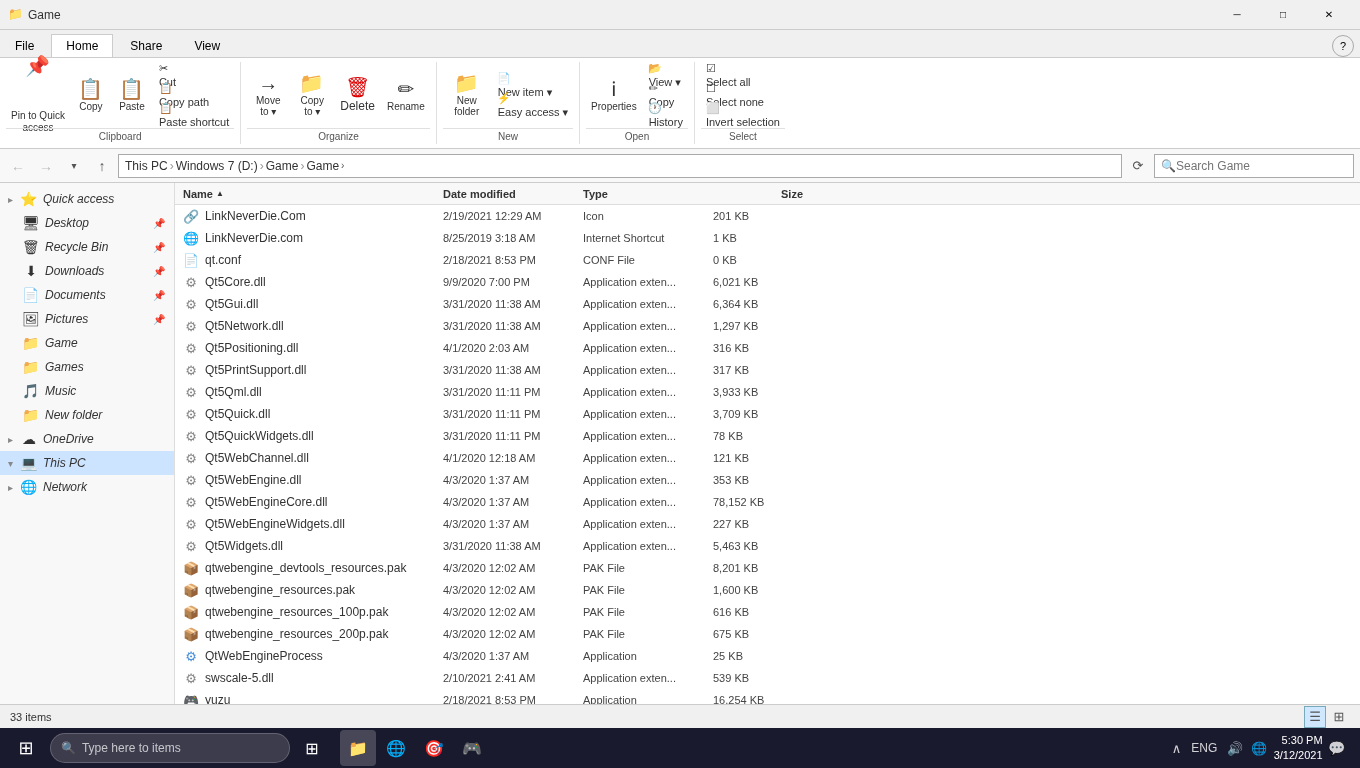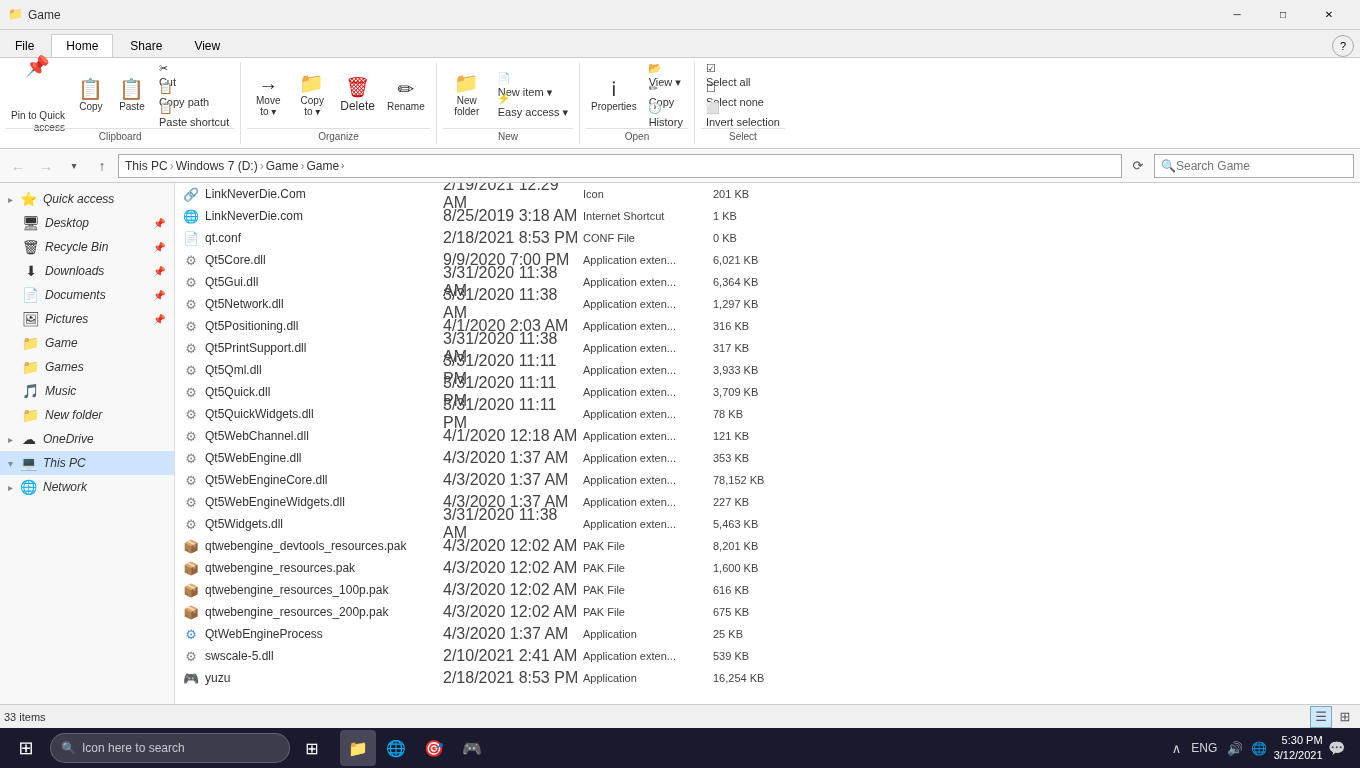--- a/index.html
+++ b/index.html
@@ -234,32 +234,32 @@
       align-items: center;
       padding: 2px 8px;
       height: 22px;
       cursor: pointer;
       font-size: 12px;
       color: #333;
       user-select: none;
     }
     .file-icon { width: 16px; height: 16px; margin-right: 6px; font-size: 13px; flex-shrink: 0; display: flex; align-items: center; justify-content: center; }
     .file-col-name-cell { width: 260px; display: flex; align-items: center; overflow: hidden; text-overflow: ellipsis; white-space: nowrap; }
-    .file-col-date-cell { width: 140px; font-size: 16px; color: #444; }
+    .file-col-date-cell { width: 140px; font-size: 11px; color: #444; }
     .file-col-type-cell { width: 130px; font-size: 11px; color: #444; overflow: hidden; text-overflow: ellipsis; white-space: nowrap; }
     .file-col-size-cell { width: 90px; text-align: left; font-size: 11px; color: #444; }
 
     
     .status-bar {
       height: 24px;
       background: #f0f0f0;
       border-top: 1px solid #ccc;
       display: flex;
       align-items: center;
-      padding: 0 4px;
+      padding: 0 10px;
       font-size: 11px;
       color: #333;
       justify-content: space-between;
     }
     .status-view-btns { display: flex; gap: 2px; }
     .view-btn { width: 22px; height: 22px; border: 1px solid transparent; background: transparent; cursor: pointer; display: flex; align-items: center; justify-content: center; font-size: 13px; color: #555; }
     .view-btn.active { background: #d0e8ff; border-color: #7ab; }
 
     
     .taskbar {
@@ -326,21 +326,21 @@
     <div class="ribbon-help">
       <button class="ribbon-help-btn">?</button>
     </div>
   </div>
   <div class="ribbon-content">
 
     <div class="ribbon-group">
       <div class="ribbon-group-buttons">
         <div class="ribbon-btn" style="min-width:50px;">
           <div class="ribbon-btn-icon">📌</div>
-          <div style="font-size:10px;text-align:right;line-height:1.2;margin-top:32px;">Pin to Quick<br>access</div>
+          <div style="font-size:10px;text-align:center;line-height:1.2;margin-top:32px;">Pin to Quick<br>access</div>
         </div>
         <div style="display:flex;flex-direction:column;gap:1px;height:58px;justify-content:center;">
           <div class="ribbon-btn" style="height:56px;min-width:38px;">
             <div class="ribbon-btn-icon">📋</div>
             <div style="font-size:10px;">Copy</div>
           </div>
         </div>
         <div style="display:flex;flex-direction:column;gap:1px;height:58px;justify-content:center;">
           <div class="ribbon-btn" style="height:56px;min-width:40px;">
             <div class="ribbon-btn-icon">📋</div>
@@ -536,20 +536,29 @@
       <span class="sidebar-item-label">This PC</span>
     </div>
     <div class="sidebar-item">
       <span class="sidebar-expand">▸</span>
       <span class="sidebar-item-icon">🌐</span>
       <span class="sidebar-item-label">Network</span>
     </div>
   </div>
 
   <div class="file-area">
+    <div class="file-header">
+      <div class="file-col-name">
+        <span>Name</span>
+        <span class="sort-arrow">▲</span>
+      </div>
+      <div class="file-col-date">Date modified</div>
+      <div class="file-col-type">Type</div>
+      <div class="file-col-size">Size</div>
+    </div>
     <div class="file-list" id="file-list">
     <div class="file-row">
       <div class="file-col-name-cell">
         <span class="file-icon" style="color:#e06000;">🔗</span>
         <span>LinkNeverDie.Com</span>
       </div>
       <div class="file-col-date-cell">2/19/2021 12:29 AM</div>
       <div class="file-col-type-cell">Icon</div>
       <div class="file-col-size-cell">201 KB</div>
     </div>
@@ -761,21 +770,21 @@
   <div class="status-view-btns">
     <button class="view-btn active">☰</button>
     <button class="view-btn">⊞</button>
   </div>
 </div>
 
 <div class="taskbar">
   <button class="start-btn">⊞</button>
   <div class="search-bar-task">
     <span class="search-bar-task-icon">🔍</span>
-    <span>Icon here to search</span>
+    <span>Type here to items</span>
   </div>
   <button class="task-btn">⊞</button>
   <div class="taskbar-apps">
     <button class="task-btn active">📁</button>
     <button class="task-btn" style="color:#4fc3f7;">🌐</button>
     <button class="task-btn" style="color:#ff8c00;">🎯</button>
     <button class="task-btn">🎮</button>
   </div>
   <div class="taskbar-spacer"></div>
   <div class="taskbar-tray">

